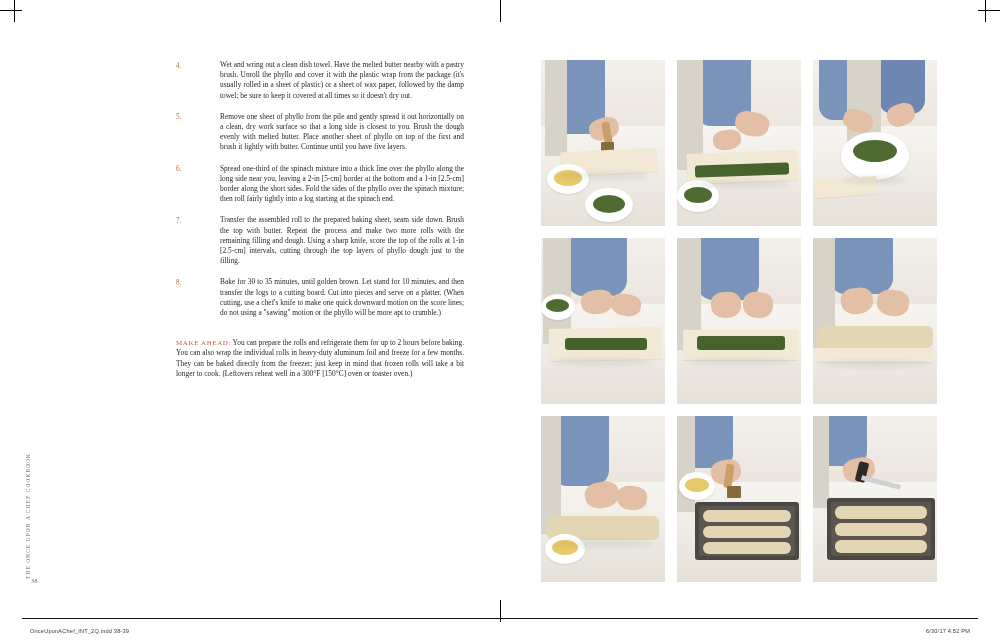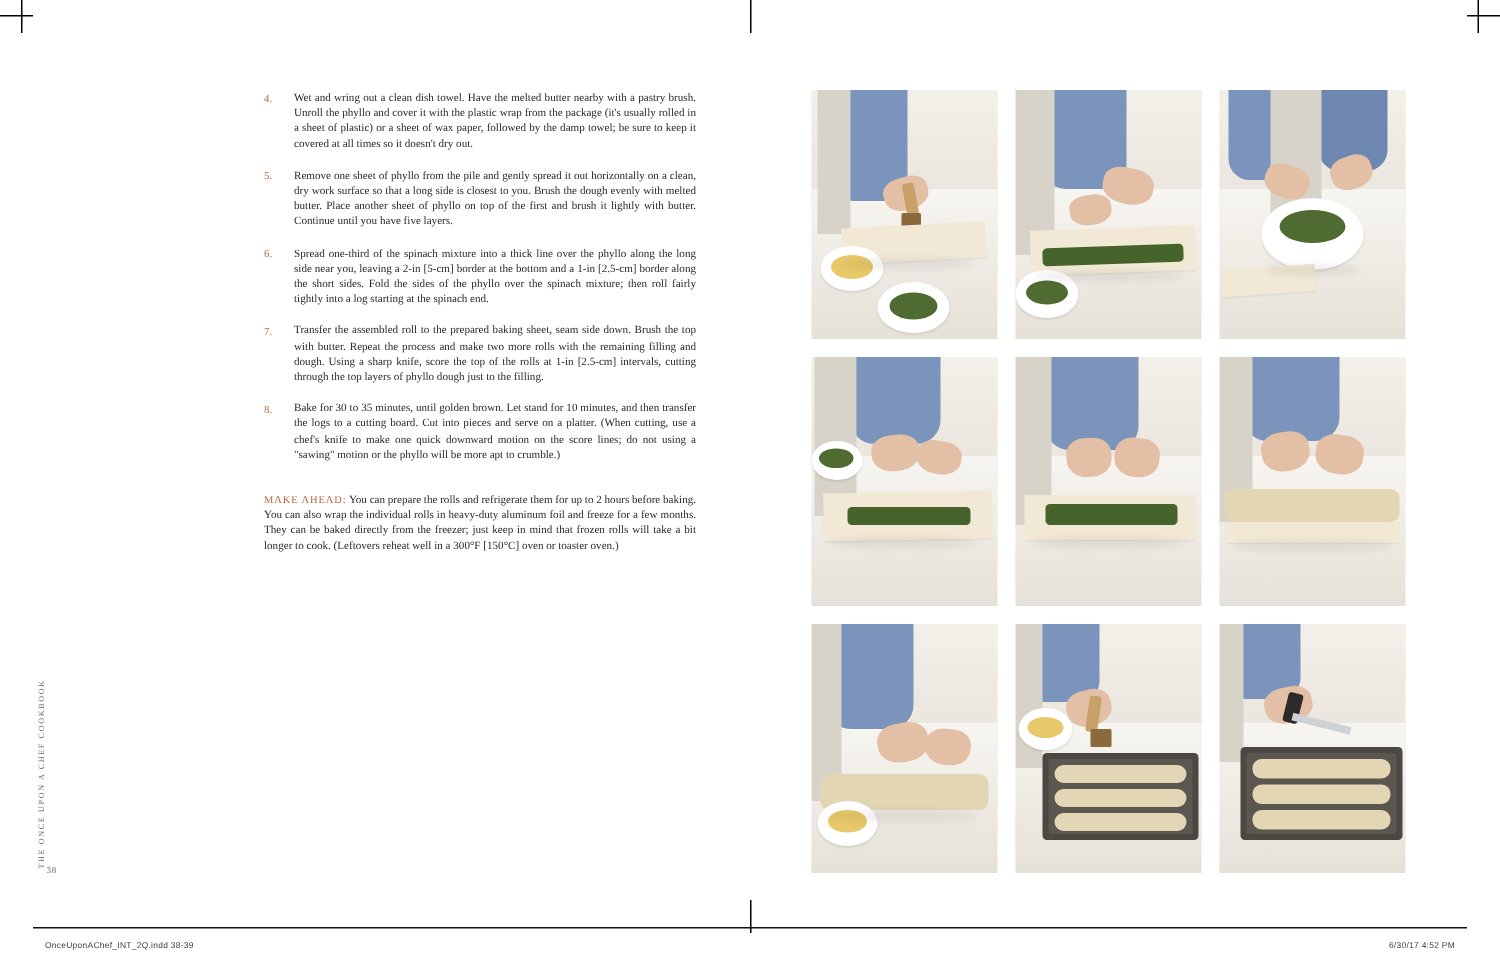--- a/index.html
+++ b/index.html
@@ -53,20 +53,21 @@
     padding-top: 0.5px;
     font-family: "Liberation Serif", serif;
   }
   .step-body {
     flex: 1;
     font-size: 7.4px;
     line-height: 10.2px;
     text-align: justify;
     color: #2b2724;
     hyphens: auto;
+    margin-left: 24px;
   }
 
   .make-ahead {
     margin-top: 20px;
     font-size: 7.4px;
     line-height: 10.2px;
     text-align: justify;
     color: #2b2724;
   }
   .make-ahead .label {

